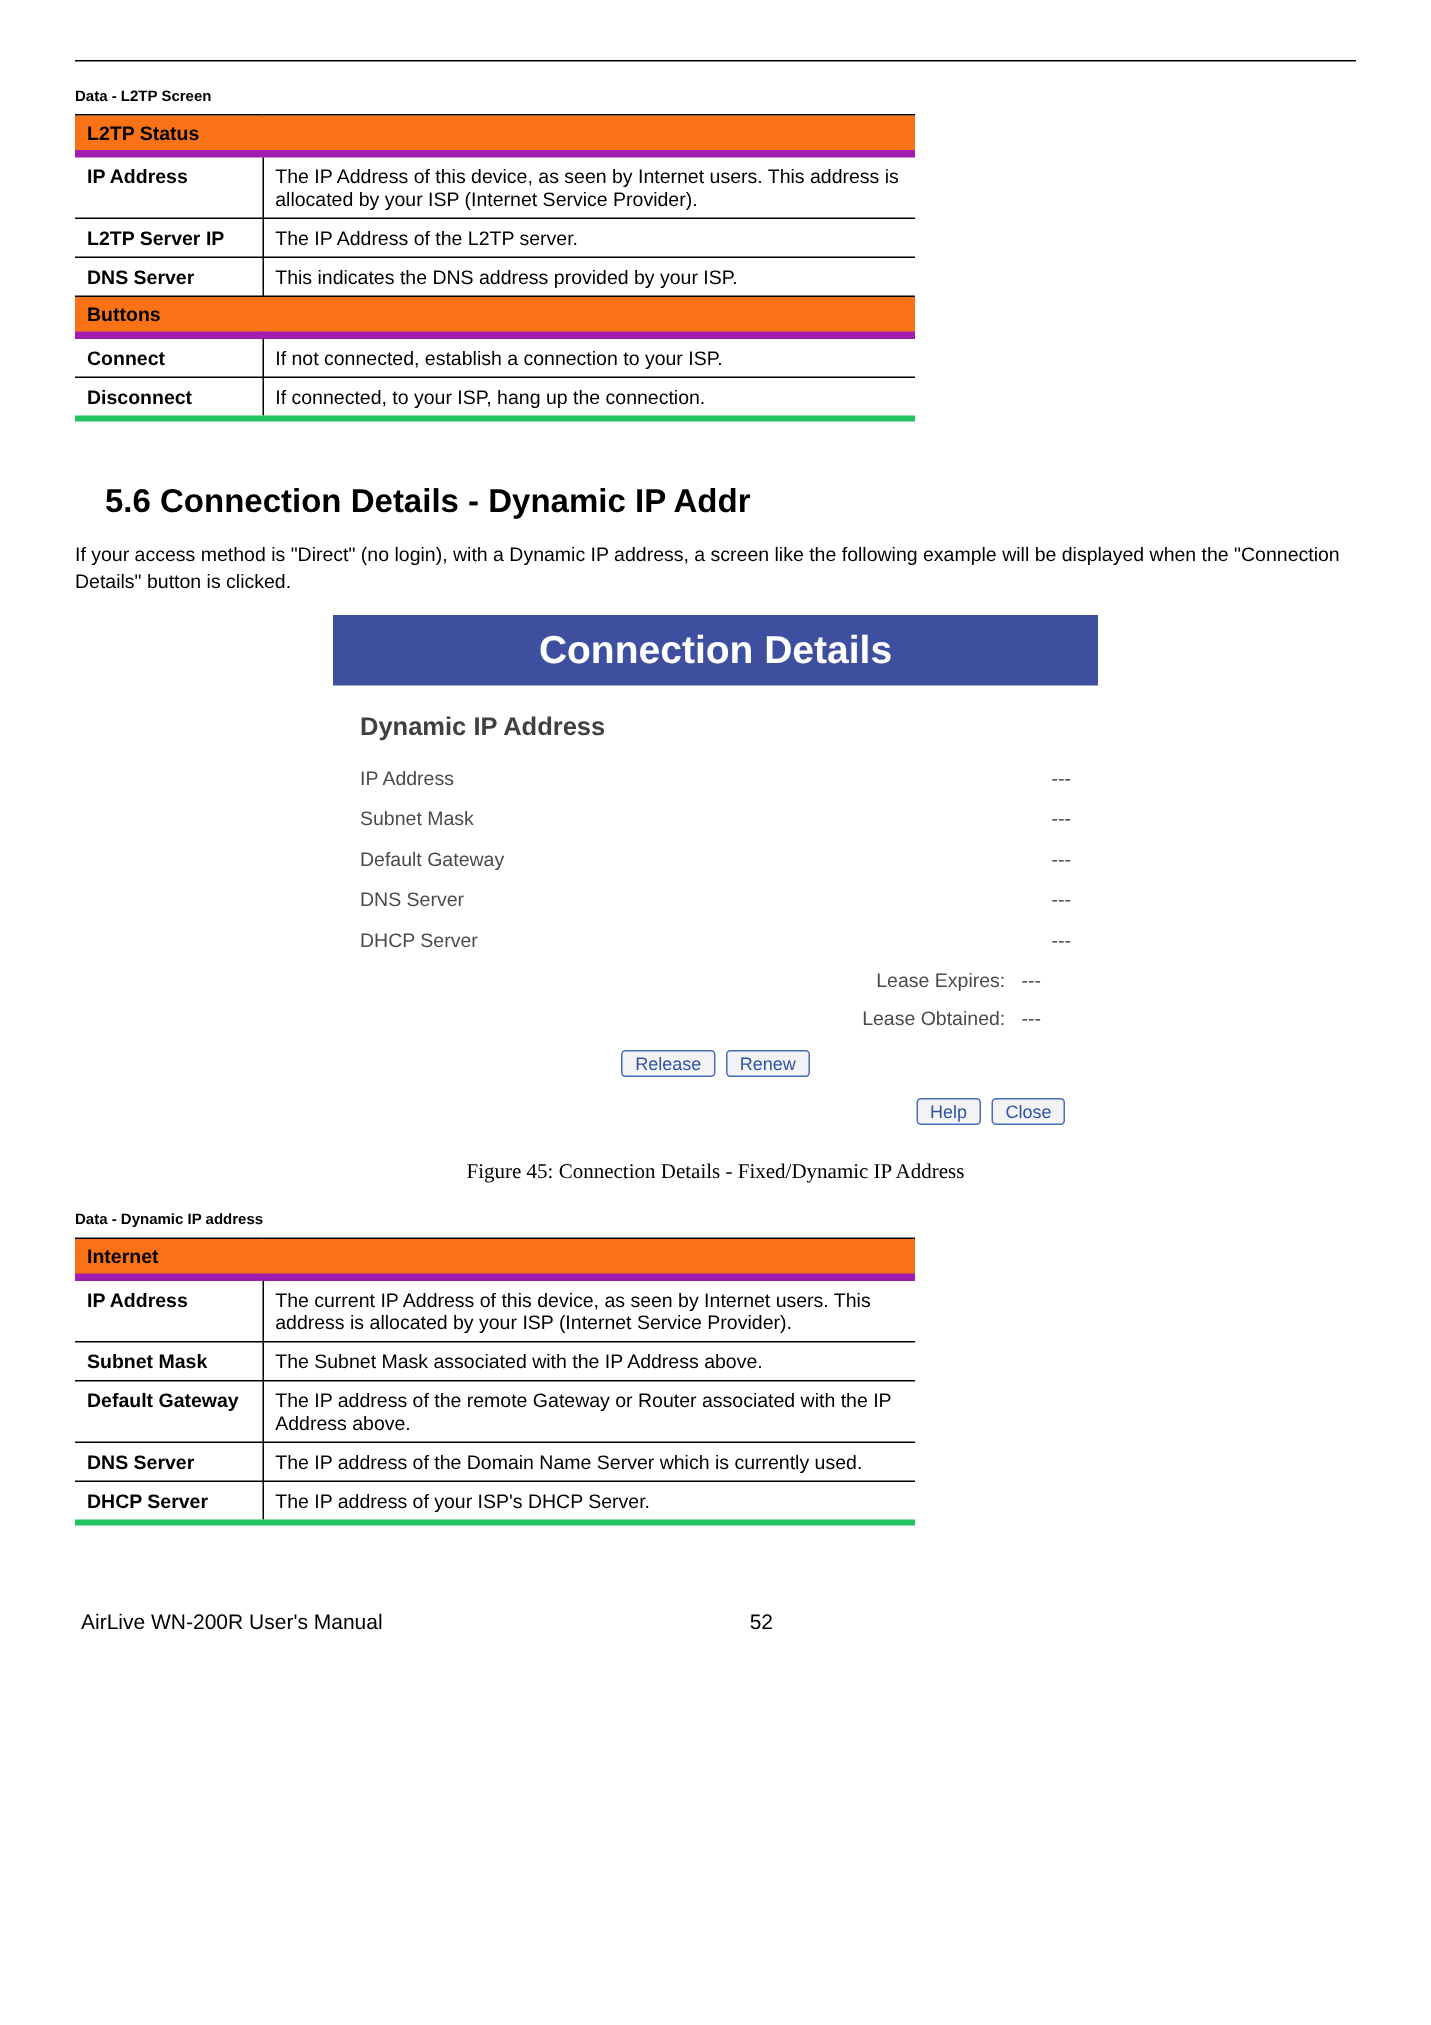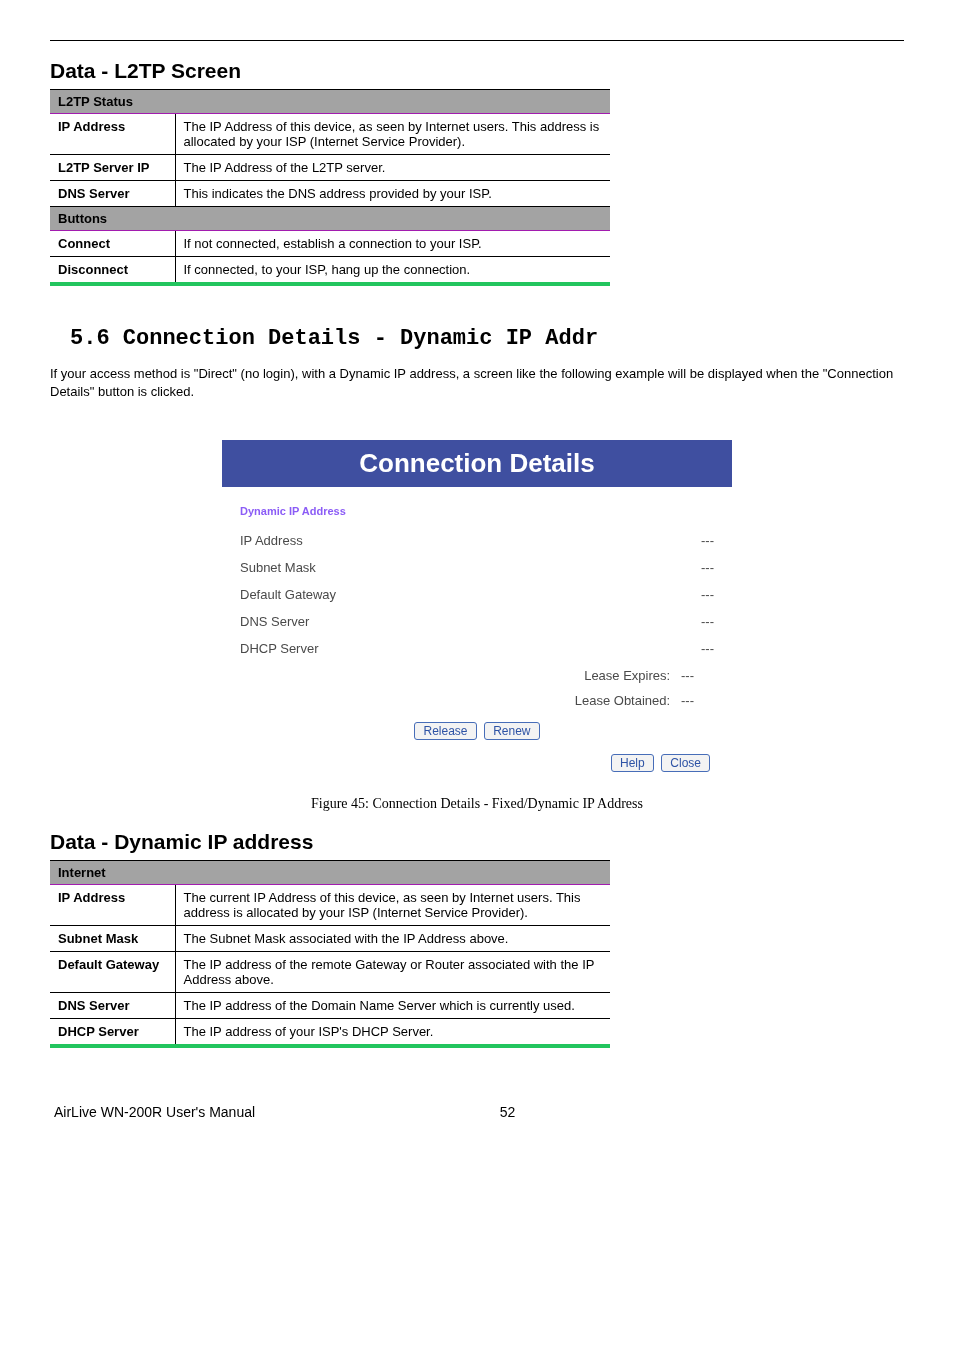--- a/index.html
+++ b/index.html
@@ -6,71 +6,70 @@
   body {
     font-family: Arial, Helvetica, sans-serif;
     font-size: 13px;
     color: #000;
     margin: 0;
     padding: 40px 50px 30px 50px;
     width: 954px;
     background: #fff;
   }
   hr.top-rule { border: 0; border-top: 1px solid #000; margin: 0 0 18px 0; }
-  h3.small-hdr { font-size: 21px; font-weight: bold; margin: 0 0 6px 0; }
+  h3.small-hdr { font-size: 10px; font-weight: bold; margin: 0 0 6px 0; }
   table.data-tbl {
     border-collapse: collapse;
     width: 560px;
   }
   table.data-tbl th.section {
-    background: #a3a3a3;
+    background: #f97316;
     text-align: left;
     font-weight: bold;
     padding: 4px 8px;
-    border-bottom: 1px solid #a21caf;
+    border-bottom: 5px solid #a21caf;
   }
   table.data-tbl td {
     padding: 5px 8px;
     vertical-align: top;
     border-bottom: 1px solid #000;
   }
   table.data-tbl td.lbl {
     font-weight: bold;
     width: 125px;
     border-right: 1px solid #000;
   }
   table.data-tbl tr.hdr-row td, table.data-tbl tr.hdr-row th {
     border-top: 2px solid #000;
   }
   table.data-tbl tr.last td {
     border-bottom: 4px solid #22c55e;
   }
   table.data-tbl tr.section-row th {
     border-top: 1px solid #000;
   }
-  h2.sec-title { font-size: 22px; font-weight: bold; margin: 40px 0 14px 20px; font-family: Liberation Mono, monospace; }
+  h2.sec-title { font-size: 22px; font-weight: bold; margin: 40px 0 14px 20px; }
   p.body { margin: 0 0 14px 0; line-height: 1.35; }
   .figure-wrap { text-align: center; margin: 0 0 14px 0; }
   .conn-panel {
     display: inline-block;
     text-align: left;
     width: 510px;
     background: #fff;
-    margin-top: 26px;
   }
   .conn-header {
     background: #3f4fa0;
     color: #fff;
     font-size: 26px;
     font-weight: bold;
     text-align: center;
     padding: 8px 0;
   }
   .conn-body { padding: 18px 18px 10px 18px; }
-  .conn-sub { font-size: 11px; font-weight: bold; color: #8b5cf6; margin-bottom: 16px; }
+  .conn-sub { font-size: 17px; font-weight: bold; color: #404040; margin-bottom: 16px; }
   .conn-row { display: flex; justify-content: space-between; color: #4a4a4a; font-size: 13px; margin-bottom: 12px; }
   .conn-row .k { }
   .conn-row .v { color: #4a4a4a; }
   .conn-lease { text-align: right; color: #4a4a4a; font-size: 13px; margin-bottom: 10px; padding-right: 20px; }
   .btn-row { text-align: center; margin: 14px 0 10px 0; }
   .btn-row2 { text-align: right; padding-right: 2px; margin-top: 14px; }
   button.cbtn {
     font-family: Arial, sans-serif;
     font-size: 12px;
     color: #2e53a5;

